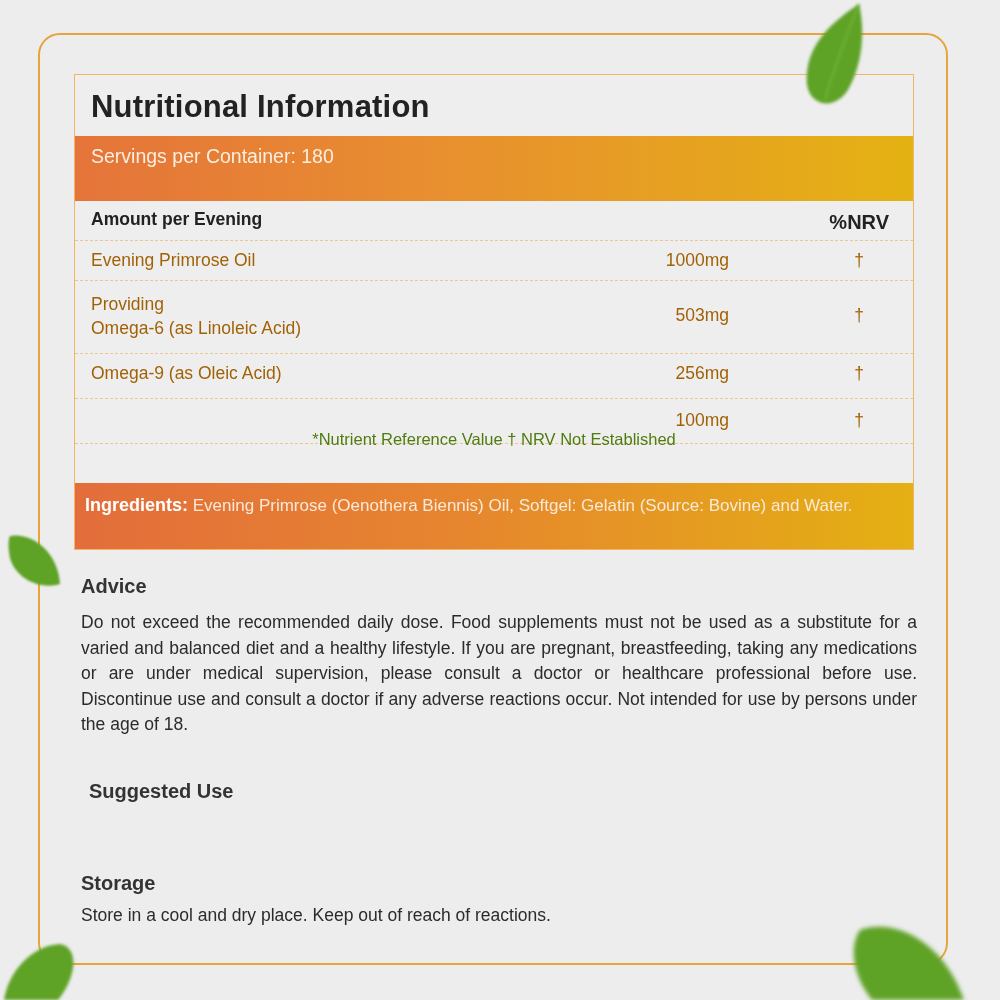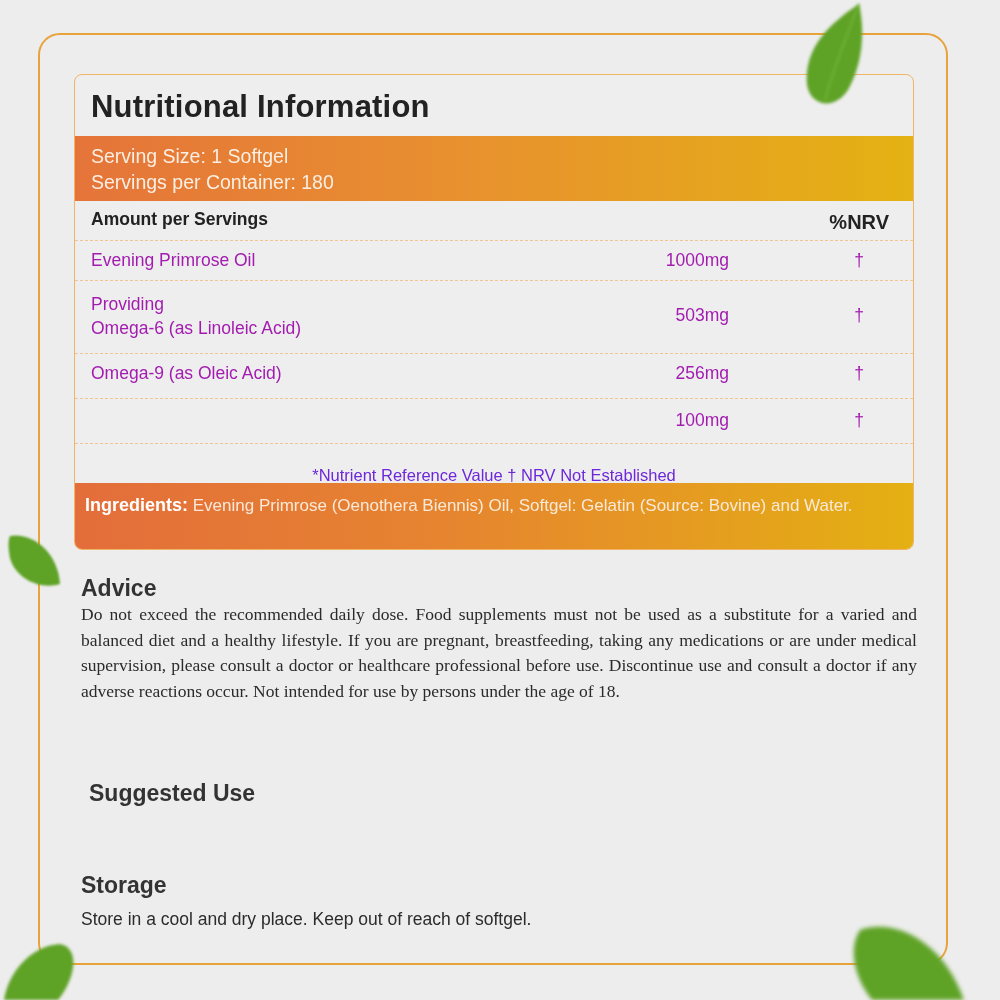--- a/index.html
+++ b/index.html
@@ -8,95 +8,94 @@
     background: #ededed;
     font-family: "Liberation Sans", "DejaVu Sans", sans-serif;
     color: #2a2a2a;
   }
   .outer-frame {
     position: absolute; left: 38px; top: 33px; width: 910px; height: 932px;
     border: 2px solid #e8a33d; border-radius: 22px; box-sizing: border-box;
   }
   .nutri-card {
     position: absolute; left: 74px; top: 74px; width: 840px; height: 476px;
-    border: 1.5px solid #f0b565; border-radius: 8px; box-sizing: border-box;
+    border: 1.5px solid #f0b565; border-radius: 0; box-sizing: border-box;
     background: #efeeef; overflow: hidden;
   }
   .card-title {
     position: absolute; left: 16px; top: 14px; margin: 0;
     font-size: 31px; font-weight: bold; color: #222; letter-spacing: 0.2px;
   }
   .serving-band {
     position: absolute; left: 0; top: 61px; width: 100%; height: 65px;
     background: linear-gradient(90deg, #e5743a 0%, #e8902f 45%, #e4b213 100%);
     color: #fbeee2; box-sizing: border-box; padding: 7px 16px 0 16px;
     font-size: 19.5px; line-height: 26px;
   }
   .table { position: absolute; left: 0; top: 126px; width: 100%; }
   .trow {
     position: relative; border-bottom: 1.5px dashed #f0c690; box-sizing: border-box;
-    font-size: 17.5px; color: #a21caf;
+    font-size: 17.5px; color: #a16207;
   }
   .trow .name { position: absolute; left: 16px; }
   .trow .amount { position: absolute; right: 184px; text-align: right; }
   .trow .nrv { position: absolute; right: 44px; width: 20px; text-align: center; }
   .trow.header { height: 40px; font-weight: bold; color: #222; }
   .trow.header .name { top: 8px; font-size: 17.5px; }
   .trow.header .nrv { top: 10px; right: 24px; width: auto; font-size: 20px; }
   .trow.r1 { height: 40px; }
   .trow.r1 .name, .trow.r1 .amount, .trow.r1 .nrv { top: 9px; }
   .trow.r2 { height: 73px; }
   .trow.r2 .name { top: 11px; line-height: 24px; }
   .trow.r2 .amount, .trow.r2 .nrv { top: 24px; }
   .trow.r3 { height: 45px; }
   .trow.r3 .name, .trow.r3 .amount, .trow.r3 .nrv { top: 9px; }
   .trow.r4 { height: 45px; }
   .trow.r4 .name, .trow.r4 .amount, .trow.r4 .nrv { top: 11px; }
   .footnote {
-    position: absolute; left: 0; top: 391px; width: 100%; text-align: center;
-    font-size: 16.5px; color: #6d28d9;
+    position: absolute; left: 0; top: 355px; width: 100%; text-align: center;
+    font-size: 16.5px; color: #4d7c0f;
   }
   .ingredients-band {
     position: absolute; left: 0; top: 408px; width: 100%; height: 68px;
     background: linear-gradient(90deg, #e36d3b 0%, #e6852f 45%, #e4b013 100%);
     color: #fbe9d8; box-sizing: border-box; padding: 11px 12px 0 10px;
     font-size: 17px; line-height: 22px; text-align: justify;
   }
   .ingredients-band .label { font-weight: bold; color: #fff; font-size: 18px; margin-top: 44px; }
   .section { position: absolute; left: 81px; width: 836px; }
   .section h2 {
-    margin: 0; font-size: 23px; font-weight: bold; color: #333;
+    margin: 0; font-size: 20px; font-weight: bold; color: #333;
   }
   .section p {
     margin: 0; font-size: 17.5px; line-height: 25.5px; color: #2b2b2b;
   }
   .advice { top: 575px; }
-  .advice p { margin-top: 0; text-align: justify; font-family: Liberation Serif, serif; }
+  .advice p { margin-top: 12px; text-align: justify; }
   .suggested { top: 780px; margin-left: 8px; }
   .suggested p { margin-top: 8px; }
   .storage { top: 872px; }
   .storage p { margin-top: 8px; }
   .leaf { position: absolute; }
 </style>
 </head>
 <body>
 
 <div class="outer-frame"></div>
 
 <div class="nutri-card">
   <h1 class="card-title">Nutritional Information</h1>
 
   <div class="serving-band">
-    <div>Serving Size: 1 Softgel</div>
     <div>Servings per Container: 180</div>
   </div>
 
   <div class="table">
     <div class="trow header">
-      <span class="name">Amount per Servings</span>
+      <span class="name">Amount per Evening</span>
       <span class="nrv">%NRV</span>
     </div>
     <div class="trow r1">
       <span class="name">Evening Primrose Oil</span>
       <span class="amount">1000mg</span>
       <span class="nrv">†</span>
     </div>
     <div class="trow r2">
       <span class="name">
         <span style="display:block">Providing</span>
@@ -127,21 +126,21 @@
   <h2>Advice</h2>
   <p>Do not exceed the recommended daily dose. Food supplements must not be used as a substitute for a varied and balanced diet and a healthy lifestyle. If you are pregnant, breastfeeding, taking any medications or are under medical supervision, please consult a doctor or healthcare professional before use. Discontinue use and consult a doctor if any adverse reactions occur. Not intended for use by persons under the age of 18.</p>
 </div>
 
 <div class="section suggested">
   <h2>Suggested Use</h2>
 </div>
 
 <div class="section storage">
   <h2>Storage</h2>
-  <p>Store in a cool and dry place. Keep out of reach of softgel.</p>
+  <p>Store in a cool and dry place. Keep out of reach of reactions.</p>
 </div>
 
 <svg class="leaf" style="left:775px; top:0px;" width="100" height="115" viewBox="0 0 100 115">
   <defs>
       <filter id="blur1">
         <feGaussianBlur stdDeviation="1.6"></feGaussianBlur>
       </filter>
     </defs>
   <path d="M84 4 C 60 20, 28 45, 32 85 C 36 108, 62 110, 74 88 C 88 62, 90 30, 84 4 Z" fill="#5fa328" filter="url(#blur1)"></path>
   <path d="M84 4 C 70 40, 58 70, 50 100" stroke="#73b638" stroke-width="1.5" fill="none" filter="url(#blur1)"></path>

